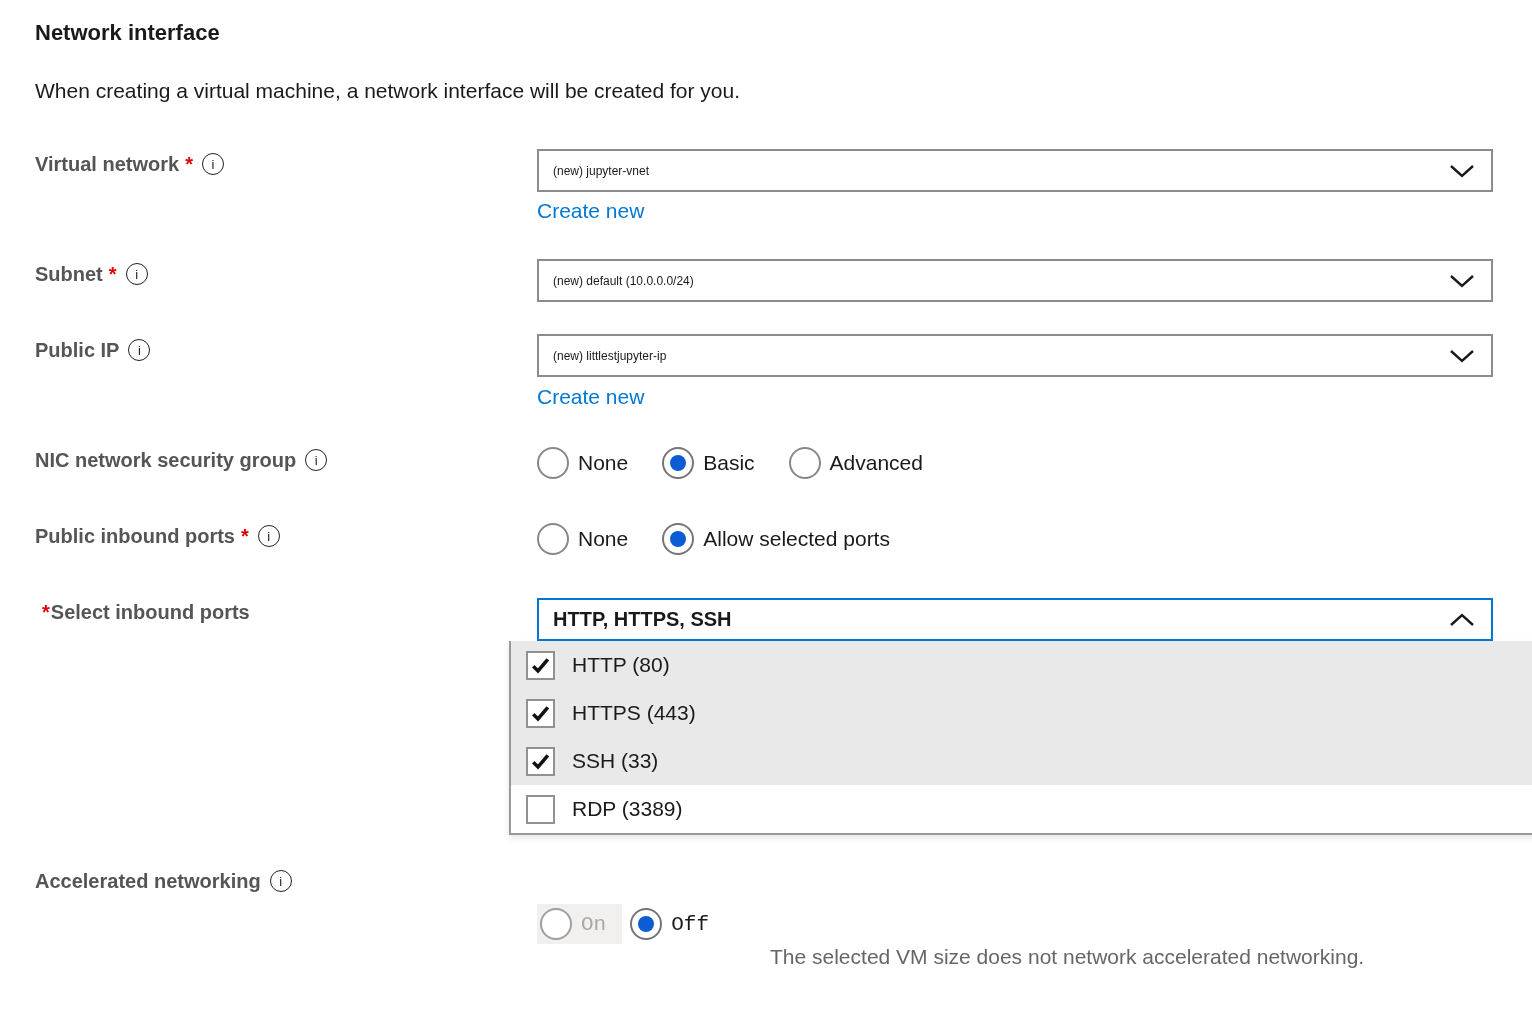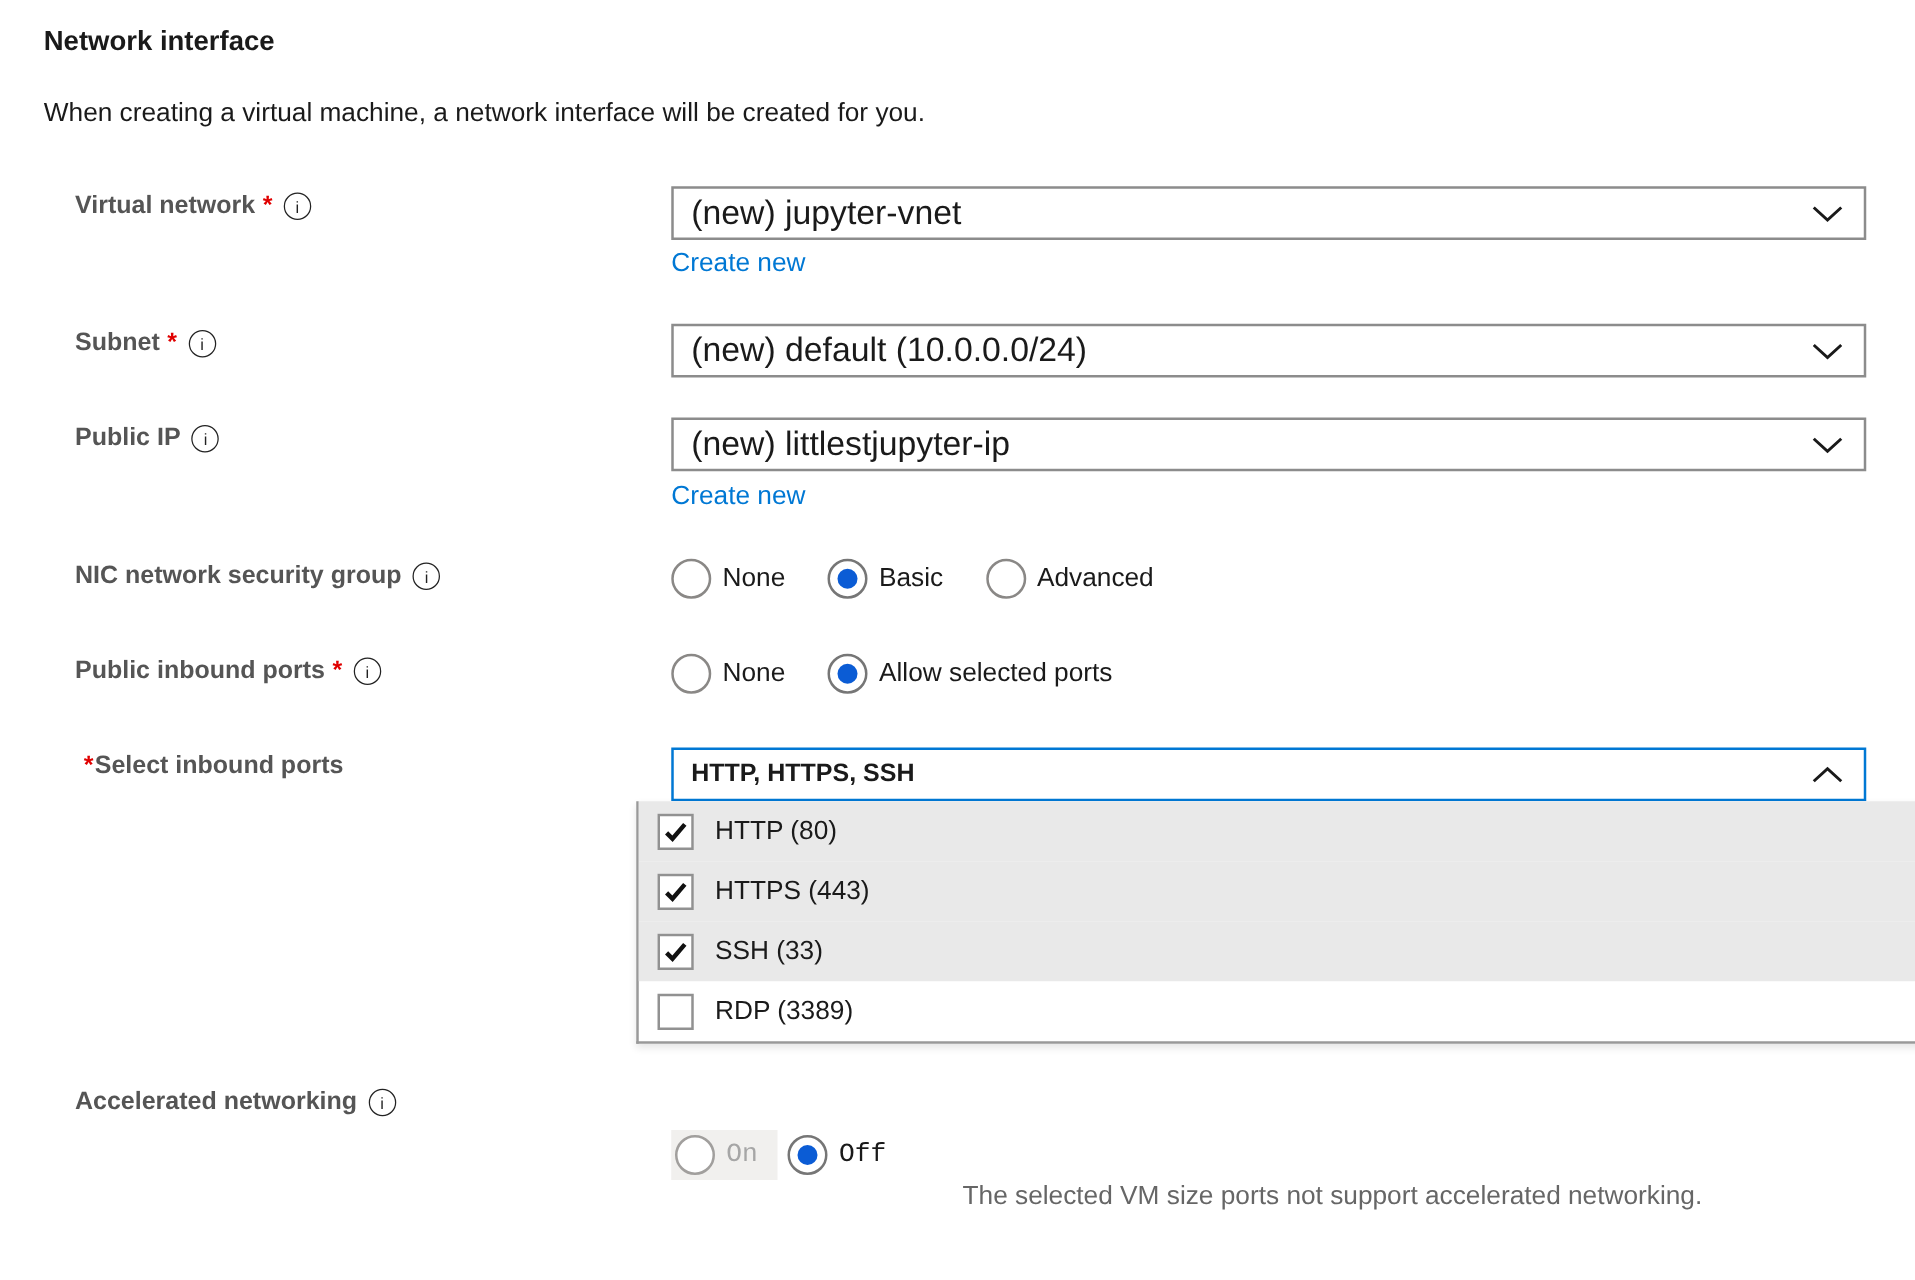--- a/index.html
+++ b/index.html
@@ -4,31 +4,31 @@
 <style>
   html,body{margin:0;padding:0;background:#fff;}
   body{font-family:"Liberation Sans", sans-serif;}
   .page{position:relative;width:1532px;height:1024px;background:#fff;overflow:hidden;}
 
   .abs{position:absolute;}
 
   .title{left:35px;top:20px;font-size:22px;font-weight:700;color:var(--text-dark);}
   .desc{left:35px;top:79px;font-size:21px;color:var(--text-dark);}
 
-  .field-label{font-size:20px;font-weight:600;color:var(--label-grey);display:flex;align-items:flex-end;margin-left:25px;}
+  .field-label{font-size:20px;font-weight:600;color:var(--label-grey);display:flex;align-items:flex-start;}
   .req{color:var(--required-red);font-size:20px;font-weight:600;margin-left:6px;}
   .req.pre{margin-left:0;margin-right:1px;}
   .info-icon{width:20px;height:20px;min-width:20px;border:1.5px solid #222;border-radius:50%;
     display:inline-flex;align-items:center;justify-content:center;margin-left:9px;}
   .info-icon::after{content:"i";font-size:13px;font-weight:400;color:#222;line-height:1;}
 
   .combo{left:537px;width:956px;height:43px;border:2px solid var(--border-grey);background:#fff;
     box-sizing:border-box;display:flex;align-items:center;justify-content:space-between;
     padding:0 16px 0 14px;cursor:pointer;}
-  .combo .val{font-size:27px;color:var(--text-dark);white-space:nowrap;}
+  .combo .val{font-size:12px;color:var(--text-dark);white-space:nowrap;}
   .chev{display:flex;align-items:center;}
 
   .link{font-size:21px;color:var(--accent-blue);cursor:pointer;text-decoration:none;}
 
   .radio-row{display:flex;align-items:center;column-gap:34px;}
   .opt{display:flex;align-items:center;gap:9px;cursor:pointer;}
   .radio{width:32px;height:32px;min-width:32px;border:2px solid #8a8886;border-radius:50%;
     background:#fff;box-sizing:border-box;display:flex;align-items:center;justify-content:center;}
   .dot{display:none;width:16px;height:16px;border-radius:50%;background:var(--radio-dot-blue);}
   .opt[data-selected="true"] .dot{display:block;}
@@ -205,15 +205,15 @@
         <span class="opt-label">On</span>
       </div>
     </div>
     <div class="opt off-opt" data-selected="true">
       <span class="radio">
           <span class="dot"></span>
         </span>
       <span class="opt-label">Off</span>
     </div>
   </div>
-  <div class="abs note">The selected VM size ports not support accelerated networking.</div>
+  <div class="abs note">The selected VM size does not network accelerated networking.</div>
 
 </div>
 
 </body></html>

